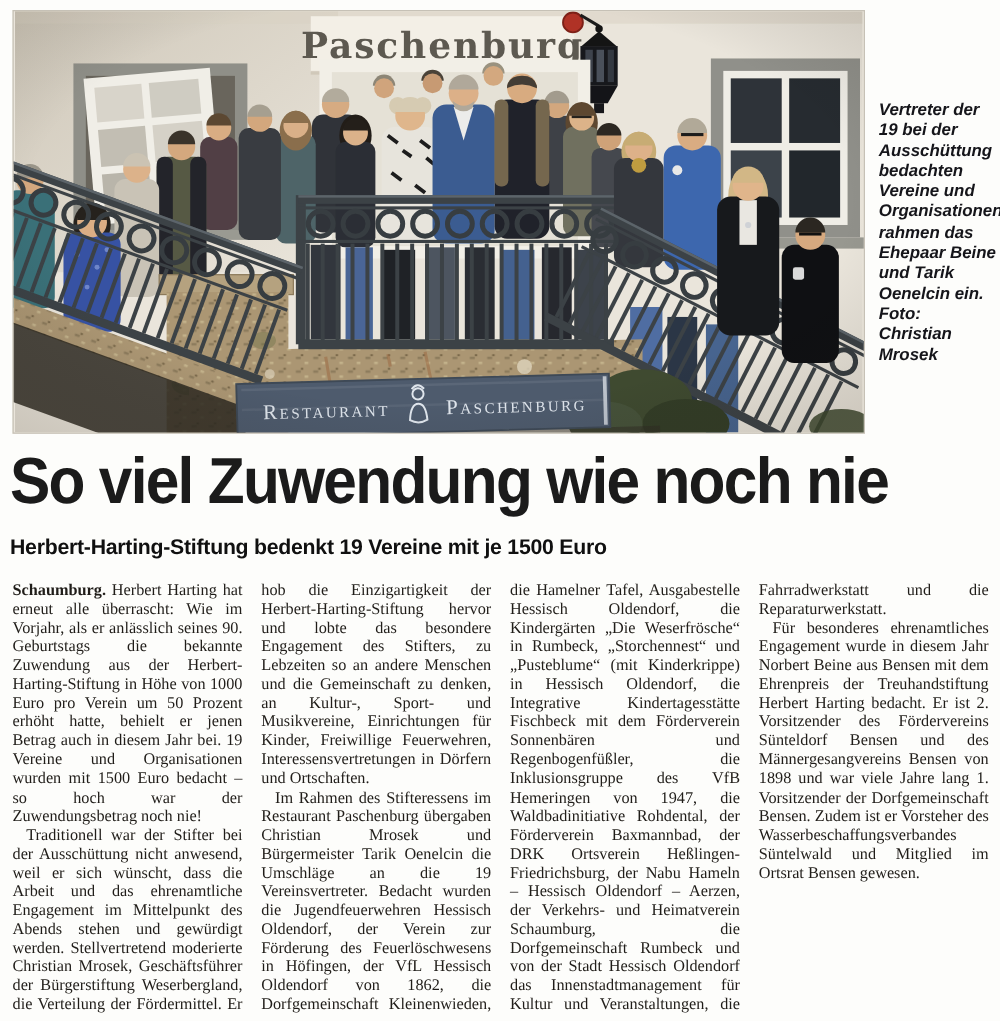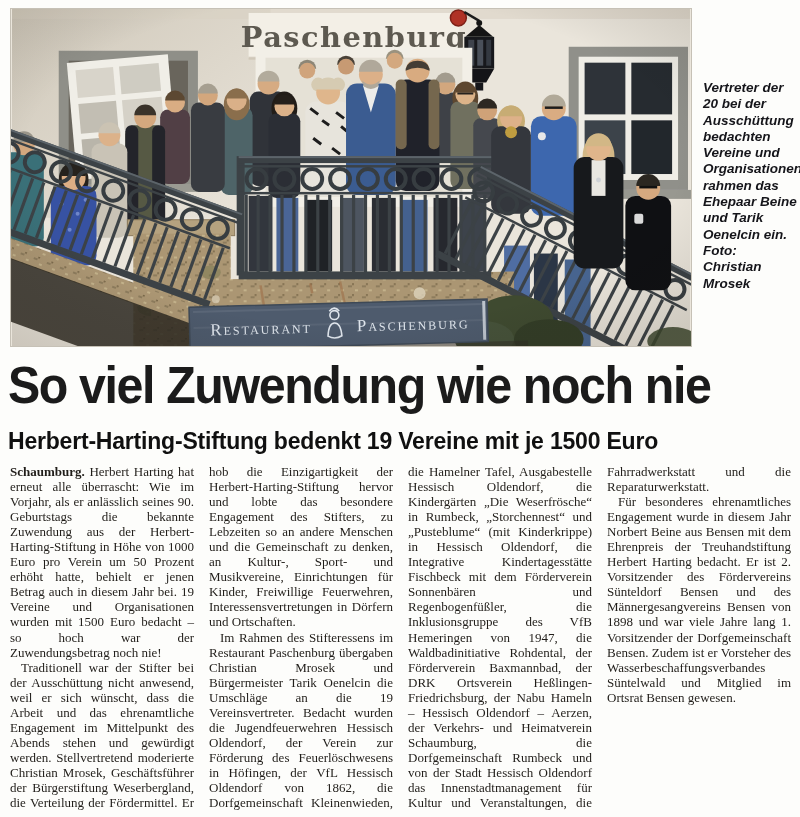--- a/index.html
+++ b/index.html
@@ -8,21 +8,21 @@
   .photo-wrap{position:absolute;left:10px;top:8px;width:682px;height:339px;
         border:1px solid #c6c1b6;box-sizing:border-box;background:#eae5db;}
   .photo-wrap svg{display:block;}
   .caption{position:absolute;left:703px;top:80px;width:95px;
         font-style:italic;font-weight:700;font-size:13.5px;line-height:16.3px;
         color:#15151a;hyphens:auto;-webkit-hyphens:auto;}
   .caption .credit{margin-top:0;font-style:italic;}
   .headline{position:absolute;left:8px;top:356px;width:784px;height:64px;
         font-weight:700;font-size:52px;line-height:58px;letter-spacing:-1.5px;
         color:#1b1b1b;white-space:nowrap;transform:scaleX(.93);transform-origin:0 50%;}
-  .subheadline{position:absolute;left:8px;top:428px;font-weight:700;font-size:23px;
+  .subheadline{position:absolute;left:8px;top:428px;font-weight:700;font-size:17px;
         letter-spacing:-.2px;color:#101010;white-space:nowrap;}
   .article{position:absolute;left:10px;top:464px;width:781px;height:350px;
         column-count:4;column-gap:15px;column-fill:auto;overflow:hidden;
         font-family:"Liberation Serif","DejaVu Serif",serif;
         font-size:13px;line-height:15.05px;color:#201d19;text-align:justify;
         hyphens:auto;-webkit-hyphens:auto;}
   .article p{margin:0;}
   .article p + p{text-indent:11px;}
   .dateline{font-weight:700;}
 </style>
@@ -425,21 +425,21 @@
         <path d="M141 8 q5 -6 10 0"></path>
       </g>
       <text x="225" y="29" text-anchor="middle" font-family="Liberation Serif, serif" font-size="17" letter-spacing="2" style="font-variant:small-caps" fill="#dfe5ec">Paschenburg</text>
     </g>
 
     <rect x="0" y="0" width="682" height="339" fill="url(#vig)"></rect>
   </svg>
   </div>
 
   <div class="caption">
-    <div>Vertreter der 20 bei der Ausschüttung bedachten Vereine und Organisationen rahmen das Ehepaar Beine und Tarik Oenelcin ein.</div>
+    <div>Vertreter der 19 bei der Ausschüttung bedachten Vereine und Organisationen rahmen das Ehepaar Beine und Tarik Oenelcin ein.</div>
     <div class="credit">Foto: Christian Mrosek</div>
   </div>
 
   <h1 class="headline" style="margin:0">So viel Zuwendung wie noch nie</h1>
   <h2 class="subheadline" style="margin:0">Herbert-Harting-Stiftung bedenkt 19 Vereine mit je 1500 Euro</h2>
 
   <div class="article">
     <p><b class="dateline">Schaumburg.</b> <span>Herbert Harting hat erneut alle überrascht: Wie im Vorjahr, als er anlässlich seines 90. Geburtstags die bekannte Zuwendung aus der Herbert-Harting-Stiftung in Höhe von 1000 Euro pro Verein um 50 Prozent erhöht hatte, behielt er jenen Betrag auch in diesem Jahr bei. 19 Vereine und Organisationen wurden mit 1500 Euro bedacht – so hoch war der Zuwendungsbetrag noch nie!</span></p>
     <p>Traditionell war der Stifter bei der Ausschüttung nicht anwesend, weil er sich wünscht, dass die Arbeit und das ehrenamtliche Engagement im Mittelpunkt des Abends stehen und gewürdigt werden. Stellvertretend moderierte Christian Mrosek, Geschäftsführer der Bürgerstiftung Weserbergland, die Verteilung der Fördermittel. Er hob die Einzigartigkeit der Herbert-Harting-Stiftung hervor und lobte das besondere Engagement des Stifters, zu Lebzeiten so an andere Menschen und die Gemeinschaft zu denken, an Kultur-, Sport- und Musikvereine, Einrichtungen für Kinder, Freiwillige Feuerwehren, Interessensvertretungen in Dörfern und Ortschaften.</p>
     <p>Im Rahmen des Stifteressens im Restaurant Paschenburg übergaben Christian Mrosek und Bürgermeister Tarik Oenelcin die Umschläge an die 19 Vereinsvertreter. Bedacht wurden die Jugendfeuerwehren Hessisch Oldendorf, der Verein zur Förderung des Feuerlöschwesens in Höfingen, der VfL Hessisch Oldendorf von 1862, die Dorfgemeinschaft Kleinenwieden, die Hamelner Tafel, Ausgabestelle Hessisch Oldendorf, die Kindergärten „Die Weserfrösche“ in Rumbeck, „Storchennest“ und „Pusteblume“ (mit Kinderkrippe) in Hessisch Oldendorf, die Integrative Kindertagesstätte Fischbeck mit dem Förderverein Sonnenbären und Regenbogenfüßler, die Inklusionsgruppe des VfB Hemeringen von 1947, die Waldbadinitiative Rohdental, der Förderverein Baxmannbad, der DRK Ortsverein Heßlingen-Friedrichsburg, der Nabu Hameln – Hessisch Oldendorf – Aerzen, der Verkehrs- und Heimatverein Schaumburg, die Dorfgemeinschaft Rumbeck und von der Stadt Hessisch Oldendorf das Innenstadtmanagement für Kultur und Veranstaltungen, die Fahrradwerkstatt und die Reparaturwerkstatt.</p>

